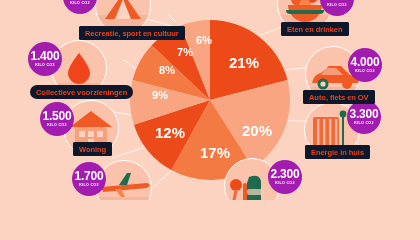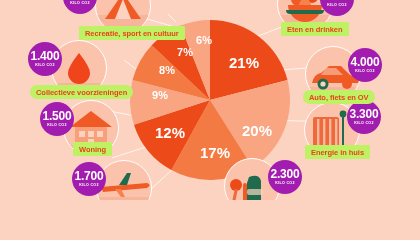--- a/index.html
+++ b/index.html
@@ -35,21 +35,21 @@
   }
   .badge{
     position:absolute;border-radius:50%;
     background:#a21caf;color:#fff;
     display:flex;flex-direction:column;align-items:center;justify-content:center;
     line-height:1;z-index:4;
   }
   .badge .num{font-weight:bold;font-size:12px;letter-spacing:-.2px;}
   .badge .unit{font-weight:bold;font-size:3.6px;letter-spacing:.3px;margin-top:1.5px;}
   .chip{
-    position:absolute;background:#bef264;color:#e8431a;
+    position:absolute;background:#0f172a;color:#e8431a;
     font-weight:bold;font-size:7.5px;letter-spacing:-.05px;
     padding:2.5px 6px;border-radius:1.5px;white-space:nowrap;z-index:5;
   }
 </style>
 </head>
 <body>
 
 <div class="stage">
 
   <svg class="leaders" viewBox="0 0 420 200">
@@ -140,21 +140,21 @@
         <path d="M20 21 h10 l7,7 h-22 z" fill="#fbd3c0" opacity=".55"></path>
         <circle cx="17" cy="37" r="5.5" fill="#1f6b4e"></circle>
         <circle cx="17" cy="37" r="2.6" fill="#fbd3c0"></circle>
         <circle cx="41" cy="37" r="5" fill="#f05a25"></circle>
       </svg>
     </div>
     <div class="badge" style="left:348px;top:48px;width:34px;height:34px;">
       <span class="num">4.000</span>
       <span class="unit">KILO CO2</span>
     </div>
-    <div class="chip" style="left:303px;top:90px;border-radius:7px;">Auto, fiets en OV</div>
+    <div class="chip" style="left:303px;top:90px;">Auto, fiets en OV</div>
   </div>
 
   <div class="node">
     <div class="bubble" style="left:304px;top:102px;width:54px;height:54px;">
       <svg viewBox="0 0 54 54" width="54" height="54">
         <rect x="0" y="44" width="54" height="10" fill="#f7b59b"></rect>
         <rect x="8" y="14" width="26" height="30" rx="2" fill="#f0693a"></rect>
         <g fill="#fbd3c0" opacity=".75">
           <rect x="12" y="16" width="2.4" height="26"></rect>
           <rect x="18" y="16" width="2.4" height="26"></rect>

